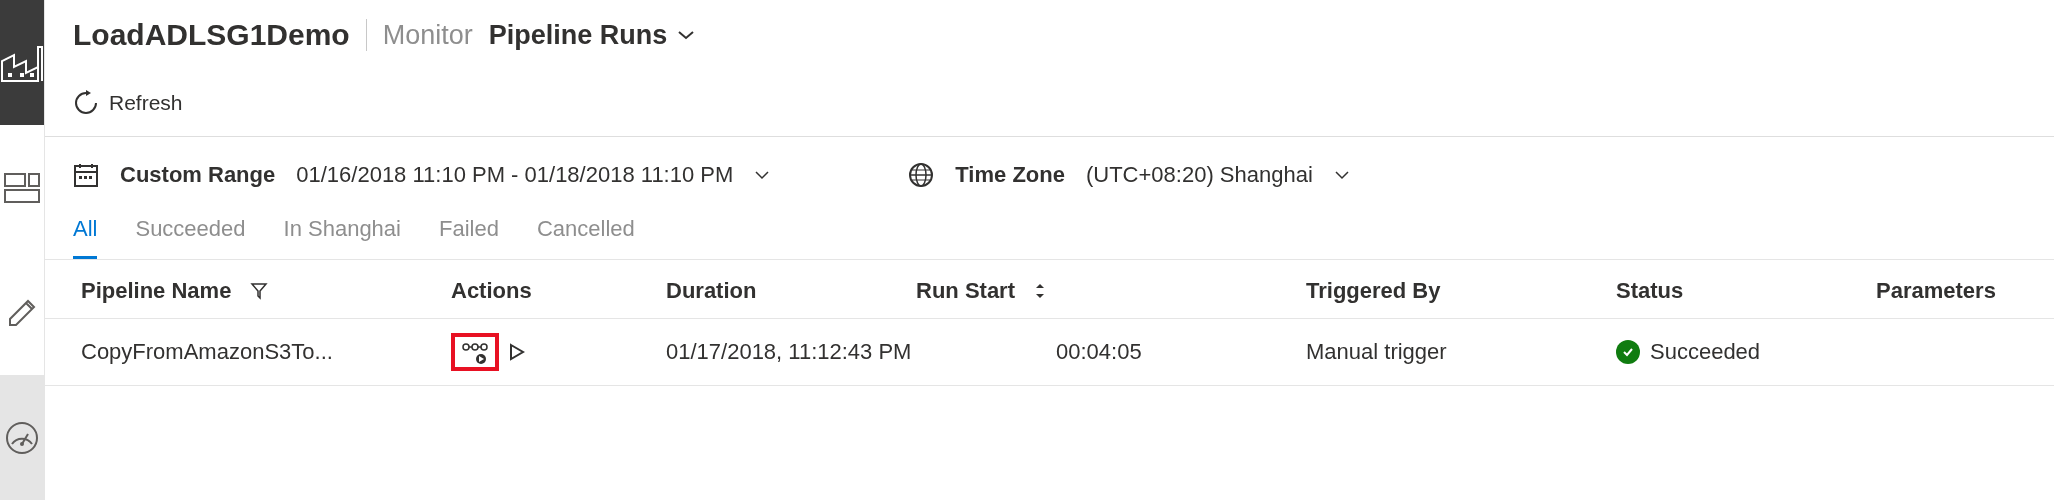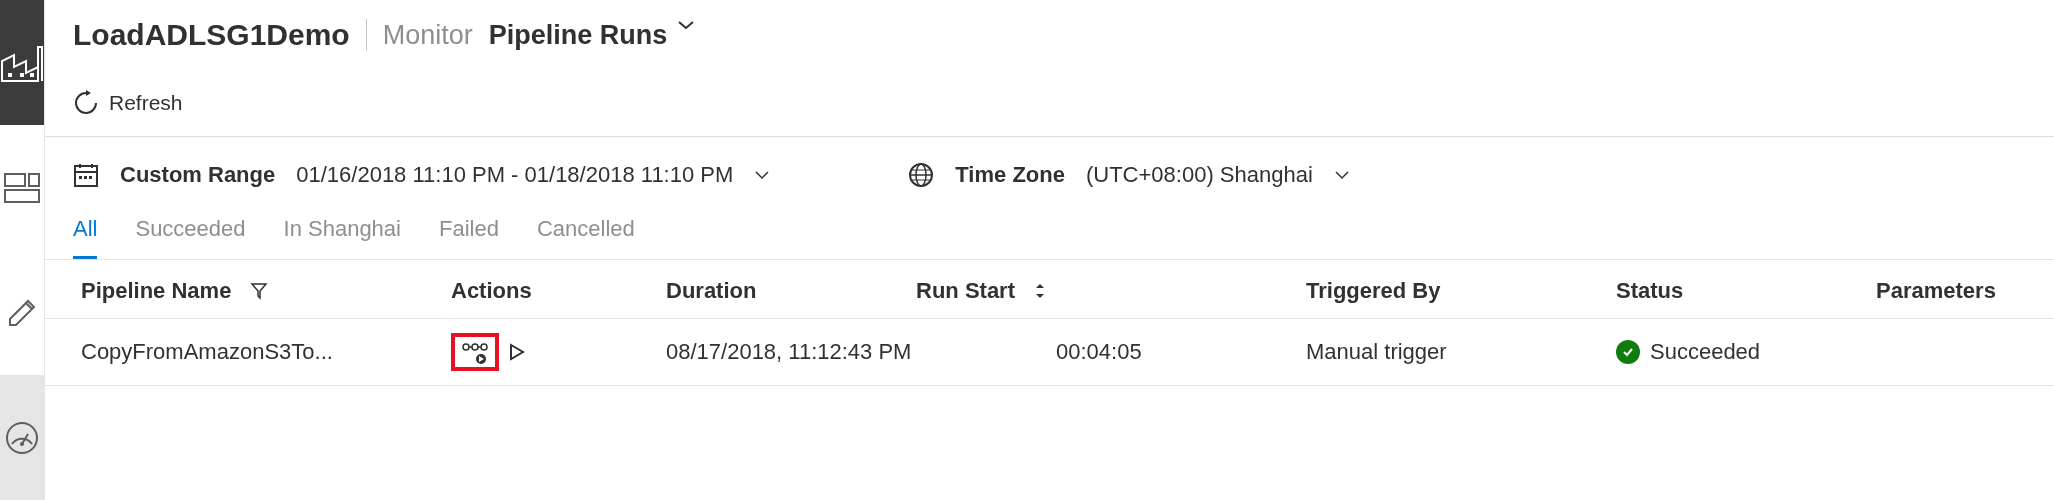--- a/index.html
+++ b/index.html
@@ -9,21 +9,21 @@
     .nav-item { height: 125px; display: flex; align-items: center; justify-content: center; cursor: pointer; }
     .nav-item.dark { background: #3b3b3b; }
     .nav-item.active { background: #e5e5e5; }
     
     .main { flex: 1; display: flex; flex-direction: column; }
     
     .header { padding: 18px 28px 28px 28px; display: flex; align-items: center; gap: 16px; }
     .header-title { font-size: 30px; font-weight: 600; color: #323130; }
     .header-divider { width: 1px; height: 32px; background: #c8c8c8; }
     .header-monitor { font-size: 27px; color: #8e8e8e; }
-    .header-dropdown { font-size: 27px; font-weight: 600; color: #323130; display: flex; gap: 10px; cursor: pointer; }
+    .header-dropdown { font-size: 27px; font-weight: 600; color: #323130; display: flex; align-items: center; gap: 10px; cursor: pointer; }
     
     .toolbar { padding: 10px 28px 20px 28px; display: flex; align-items: center; gap: 12px; }
     .refresh-btn { display: flex; align-items: center; gap: 10px; font-size: 21px; color: #323130; cursor: pointer; }
     
     .hr-line { border: none; border-top: 1px solid #dedede; }
     
     .filter-row { padding: 25px 28px 18px 28px; display: flex; align-items: center; gap: 24px; }
     .filter-group { display: flex; align-items: center; gap: 21px; font-size: 22px; }
     .filter-label { font-weight: 600; color: #323130; }
     .filter-value { color: #323130; }
@@ -136,21 +136,21 @@
     <div class="filter-spacer"></div>
     <div class="filter-group">
       <svg width="26" height="26" viewBox="0 0 26 26">
         <circle cx="13" cy="13" r="11" stroke="#323130" stroke-width="2" fill="none"></circle>
         <ellipse cx="13" cy="13" rx="5" ry="11" stroke="#323130" stroke-width="1.5" fill="none"></ellipse>
         <line x1="2" y1="13" x2="24" y2="13" stroke="#323130" stroke-width="1.5"></line>
         <line x1="4" y1="8" x2="22" y2="8" stroke="#323130" stroke-width="1"></line>
         <line x1="4" y1="18" x2="22" y2="18" stroke="#323130" stroke-width="1"></line>
       </svg>
       <span class="filter-label">Time Zone</span>
-      <span class="filter-value">(UTC+08:00) Shanghai</span>
+      <span class="filter-value">(UTC+08:20) Shanghai</span>
       <svg width="16" height="10" viewBox="0 0 16 10">
         <path d="M2 2 L8 8 L14 2" stroke="#323130" stroke-width="1.5" fill="none"></path>
       </svg>
     </div>
   </div>
 
   <div class="tabs">
     <div class="tab active">All</div>
     <div class="tab">Succeeded</div>
     <div class="tab">In Shanghai</div>
@@ -193,21 +193,21 @@
               <line x1="17" y1="6" x2="20" y2="6" stroke="#323130" stroke-width="1.5"></line>
               <circle cx="20" cy="18" r="5" fill="#323130"></circle>
               <path d="M18 15 L23 18 L18 21 Z" fill="#fff"></path>
             </svg>
           </div>
           <svg width="22" height="22" viewBox="0 0 22 22" style="cursor:pointer">
             <path d="M6 4 L18 11 L6 18 Z" stroke="#323130" stroke-width="2" fill="none"></path>
           </svg>
         </div>
       </div>
-      <div class="td col-runstart">08/17/2018, 11:12:43 PM</div>
+      <div class="td col-runstart">01/17/2018, 11:12:43 PM</div>
       <div class="td col-duration">00:04:05</div>
       <div class="td col-trigger">Manual trigger</div>
       <div class="td col-status">
         <div class="status-succeeded">
           <div class="check-circle">
             <svg width="14" height="14" viewBox="0 0 14 14">
               <path d="M3 7 L6 10 L11 4" stroke="#fff" stroke-width="2" fill="none"></path>
             </svg>
           </div>
           <span>Succeeded</span>

